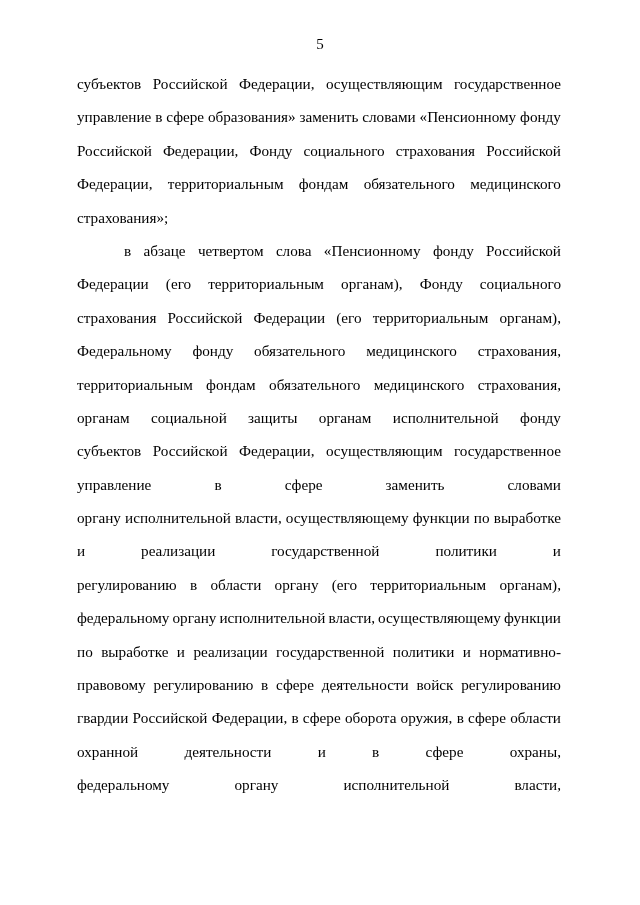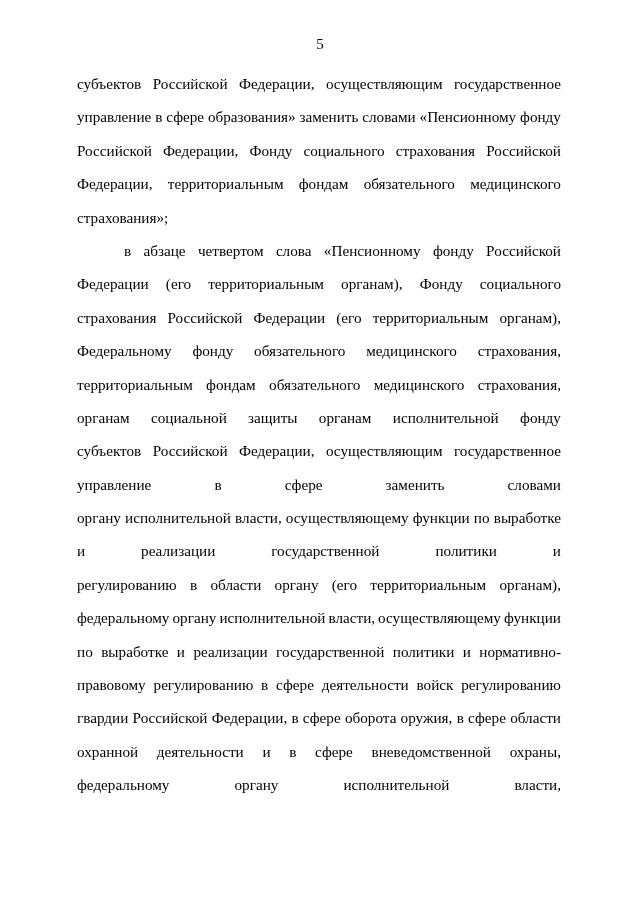--- a/index.html
+++ b/index.html
@@ -188,21 +188,20 @@
         <span>в</span>
         <span>сфере</span>
         <span>области</span>
       </div>
     <div class="line jline">
         <span>охранной</span>
         <span>деятельности</span>
         <span>и</span>
         <span>в</span>
         <span>сфере</span>
-        <span>вневедомственной</span>
         <span>охраны,</span>
       </div>
     <div class="line jline">
         <span>федеральному</span>
         <span>органу</span>
         <span>исполнительной</span>
         <span>власти,</span>
       </div>
   </div>
 </div>

